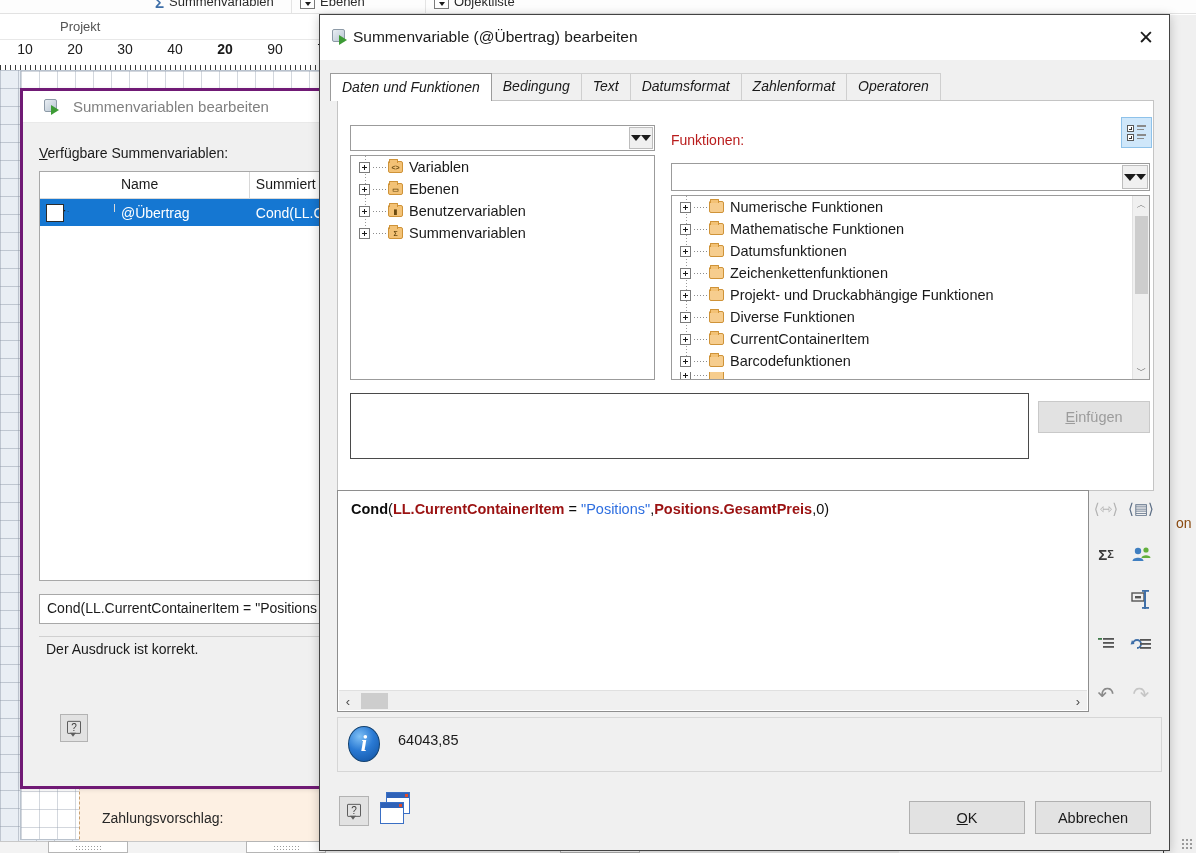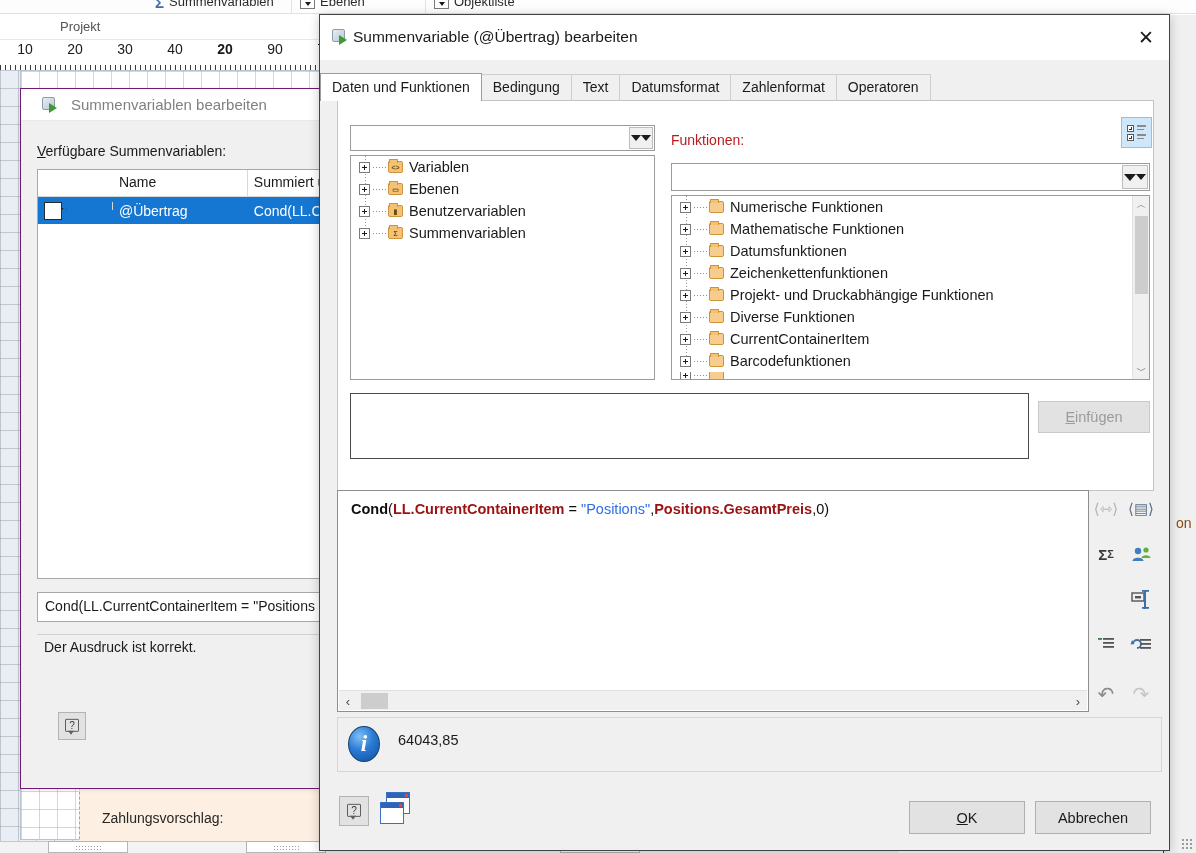--- a/index.html
+++ b/index.html
@@ -113,21 +113,21 @@
   .resize-grip{
     position:absolute; right:3px; bottom:3px; width:12px; height:12px;
     background-image:
       radial-gradient(circle, #9a9a9a 1px, transparent 1.2px);
     background-size:4px 4px;
   }
 
   
   #sumvar-dialog{
     position:absolute; left:20px; top:88px; width:320px; height:701px;
-    background:#f0f0f0; border:1px solid #701a75;
+    background:#f0f0f0; border:3px solid #701a75;
     box-shadow:0 1px 4px rgba(0,0,0,.10);
   }
   #sumvar-dialog .sd-title{
     position:absolute; left:0; top:0; width:100%; height:32px;
     background:#ffffff; border-bottom:1px solid #e9e9e9;
   }
   #sumvar-dialog .sd-title .t{
     position:absolute; left:50px; top:7px; font-size:15px; color:#808080;
     white-space:nowrap;
   }
@@ -206,22 +206,22 @@
     white-space:nowrap;
   }
   .md-close{
     position:absolute; right:0; top:0; width:46px; height:45px;
     display:flex; align-items:center; justify-content:center;
     font-size:19px; color:#1a1a1a; cursor:default; font-weight:300;
   }
 
   
   .md-tabs{
-    position:absolute; left:0; top:58px; width:817px; height:28px;
-    display:flex; align-items:flex-end;
+    position:absolute; left:10px; top:58px; width:817px; height:28px;
+    display:flex; font-style:italic;
   }
   .md-tab{
     height:27px; padding:4px 11px 0 11px; font-size:14px; color:#1a1a1a;
     background:#f0f0f0; border:1px solid #cfcfcf; border-bottom:none;
     margin-right:-1px; white-space:nowrap;
   }
   .md-tab.active{
     background:#ffffff; border-color:#9b9b9b; height:28px; padding-top:5px;
     position:relative; z-index:3;
   }

